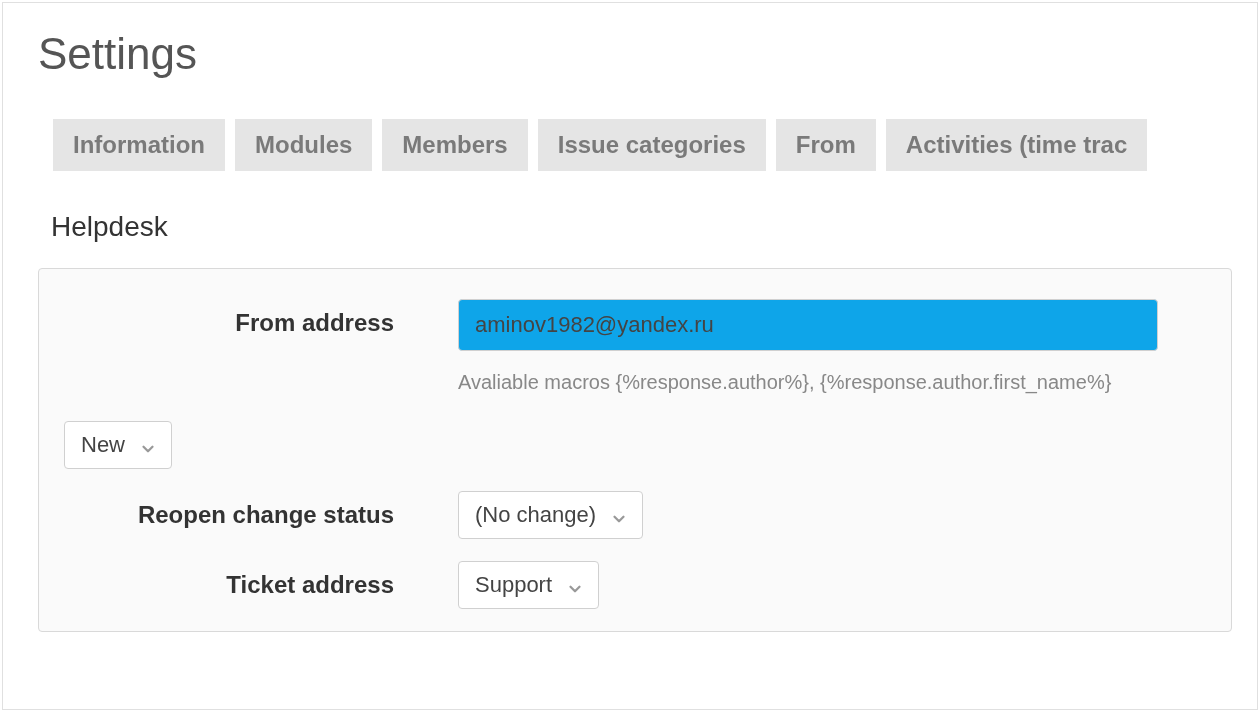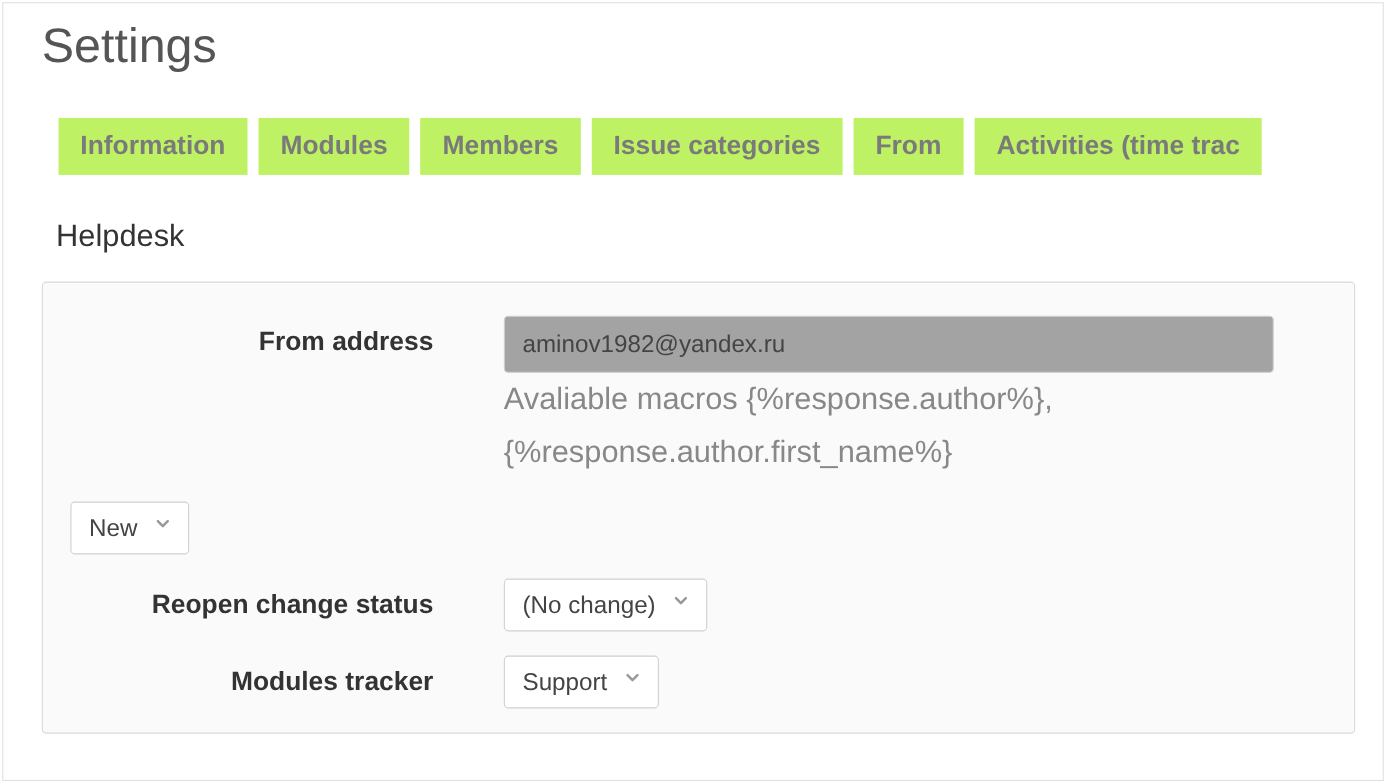--- a/index.html
+++ b/index.html
@@ -10,40 +10,40 @@
     body {
       font-family: -apple-system, BlinkMacSystemFont, "Segoe UI", Helvetica, Arial, sans-serif;
       background: #ffffff;
       color: #333;
     }
     .container {
       border: 1px solid #e0e0e0;
       width: 1256px;
       height: 708px;
       margin: 2px;
-      padding: 14px 20px 0 20px;
+      padding: 26px 20px 0 20px;
       overflow: hidden;
     }
     .page-title {
       font-size: 44px;
       font-weight: 400;
       color: #555;
       margin-bottom: 40px;
       margin-left: 15px;
     }
     .tabs {
       display: flex;
       gap: 10px;
       margin-bottom: 40px;
       margin-left: 30px;
       overflow: hidden;
       white-space: nowrap;
     }
     .tab {
-      background: #bef264;
+      background: #e5e5e5;
       color: #7a7a7a;
       font-size: 24px;
       font-weight: 600;
       padding: 12px 20px;
       cursor: pointer;
       flex-shrink: 0;
     }
     .section-title {
       font-size: 28px;
       font-weight: 400;
@@ -78,33 +78,33 @@
     .form-control-wrap {
       flex: 1;
     }
     .text-input {
       width: 700px;
       max-width: 100%;
       font-size: 22px;
       padding: 12px 16px;
       border: 1px solid #d0d0d0;
       border-radius: 4px;
-      background: #a3a3a3;
+      background: #0ea5e9;
       color: #444;
       font-family: inherit;
     }
     .help-text {
       color: #888;
-      font-size: 28px;
-      margin-top: 0;
+      font-size: 20px;
+      margin-top: 14px;
       line-height: 1.7;
     }
     .select-wrap {
       display: inline-flex;
-      align-items: flex-start;
+      align-items: flex-end;
       border: 1px solid #d0d0d0;
       border-radius: 4px;
       background: #fff;
       padding: 10px 14px 10px 16px;
       cursor: pointer;
       gap: 14px;
     }
     .select-value {
       font-size: 22px;
       color: #444;
@@ -168,21 +168,21 @@
           <span class="chevron">
             <svg viewBox="0 0 24 24" fill="none" stroke="#999" stroke-width="3" stroke-linecap="round" stroke-linejoin="round">
                 <polyline points="6 9 12 15 18 9"></polyline>
               </svg>
           </span>
         </div>
       </div>
     </div>
 
     <div class="form-row">
-      <div class="form-label">Modules tracker</div>
+      <div class="form-label">Ticket address</div>
       <div class="form-control-wrap">
         <div class="select-wrap">
           <span class="select-value">Support</span>
           <span class="chevron">
             <svg viewBox="0 0 24 24" fill="none" stroke="#999" stroke-width="3" stroke-linecap="round" stroke-linejoin="round">
                 <polyline points="6 9 12 15 18 9"></polyline>
               </svg>
           </span>
         </div>
       </div>

